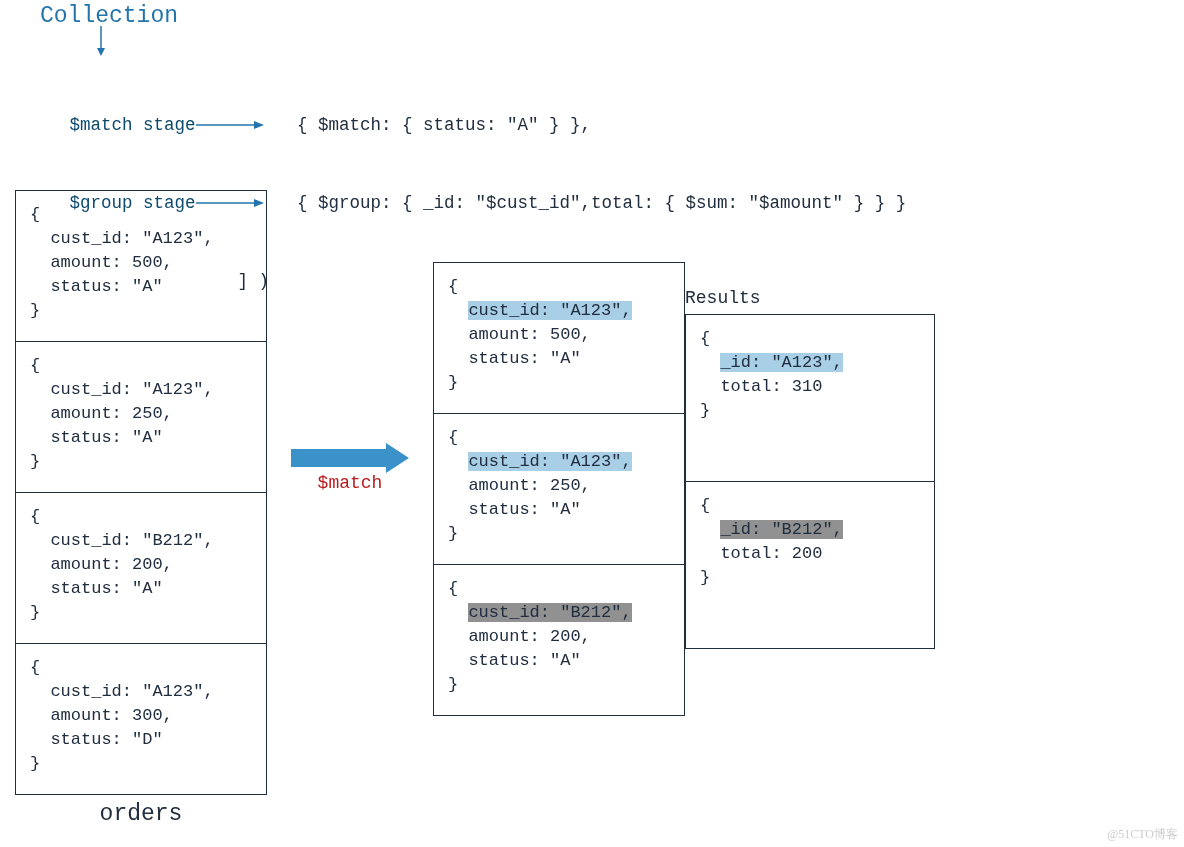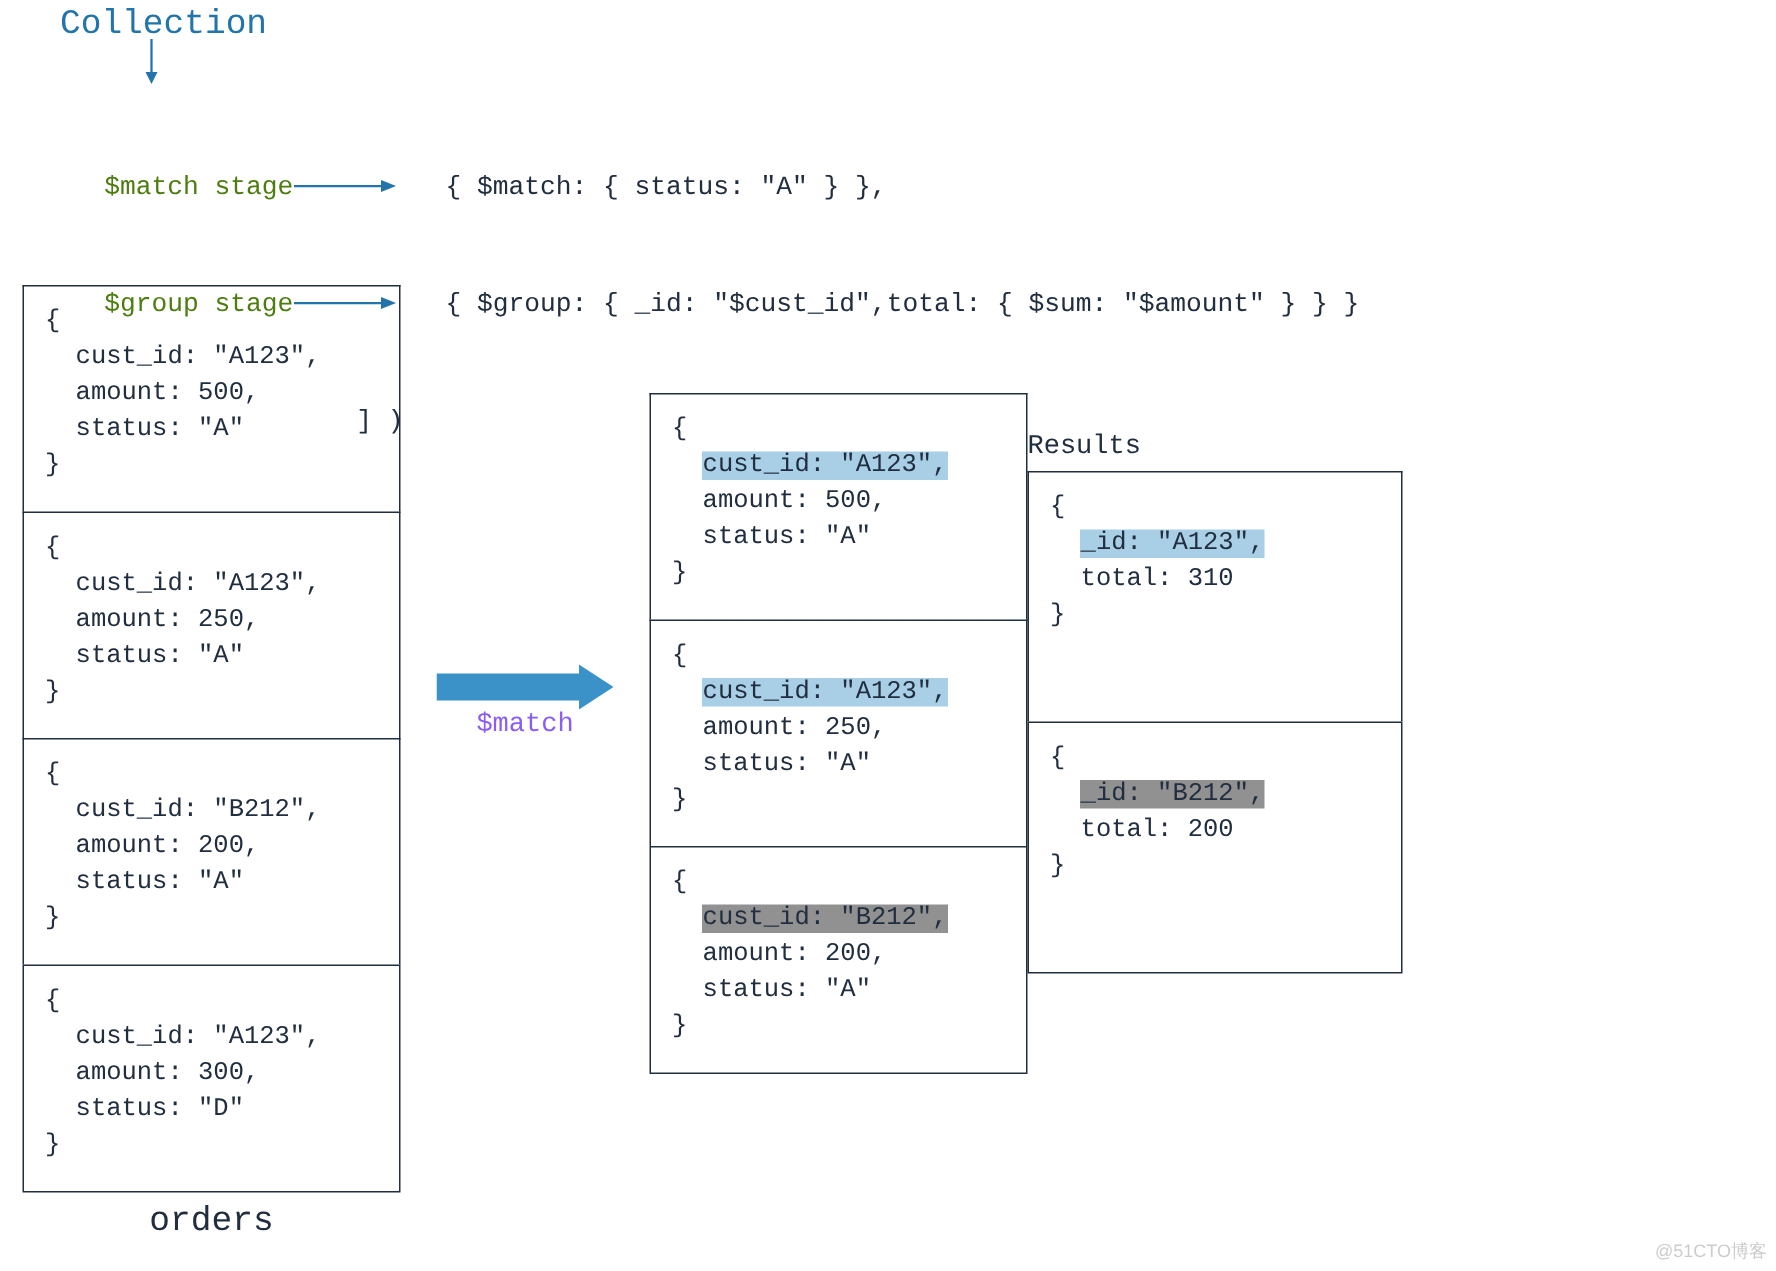--- a/index.html
+++ b/index.html
@@ -28,21 +28,21 @@
     }
     .code-header {
       position: absolute;
       left: 17px;
       top: 60px;
       white-space: pre;
       line-height: 26px;
       font-size: 17.5px;
     }
     .stage-label {
-      color: #4d7c0f;
+      color: #0c4a6e;
     }
     .diagram-container {
       position: absolute;
       top: 190px;
       left: 15px;
       display: flex;
       align-items: center;
     }
     .doc-column {
       display: flex;
@@ -78,33 +78,33 @@
     }
     .pipe-arrow-container {
       display: flex;
       flex-direction: column;
       align-items: center;
       margin: 0 24px;
       position: relative;
       top: -40px;
     }
     .pipe-arrow-label {
-      color: #8b5cf6;
+      color: #b91c1c;
       font-size: 18px;
       margin-bottom: 2px;
     }
     .hl-blue { background: #a8cfe5; }
     .hl-gray { background: #919191; }
     .watermark {
       position: absolute;
       right: 6px;
       bottom: 4px;
       color: #ccc;
       font-size: 12px;
-      font-family: Liberation Sans, sans-serif;
+      font-family: Liberation Serif, serif;
       text-align: right;
     }
     .match-wrapper {
       position: relative;
       top: -20px;
     }
     .result-wrapper {
       position: relative;
       top: -40px;
     }

